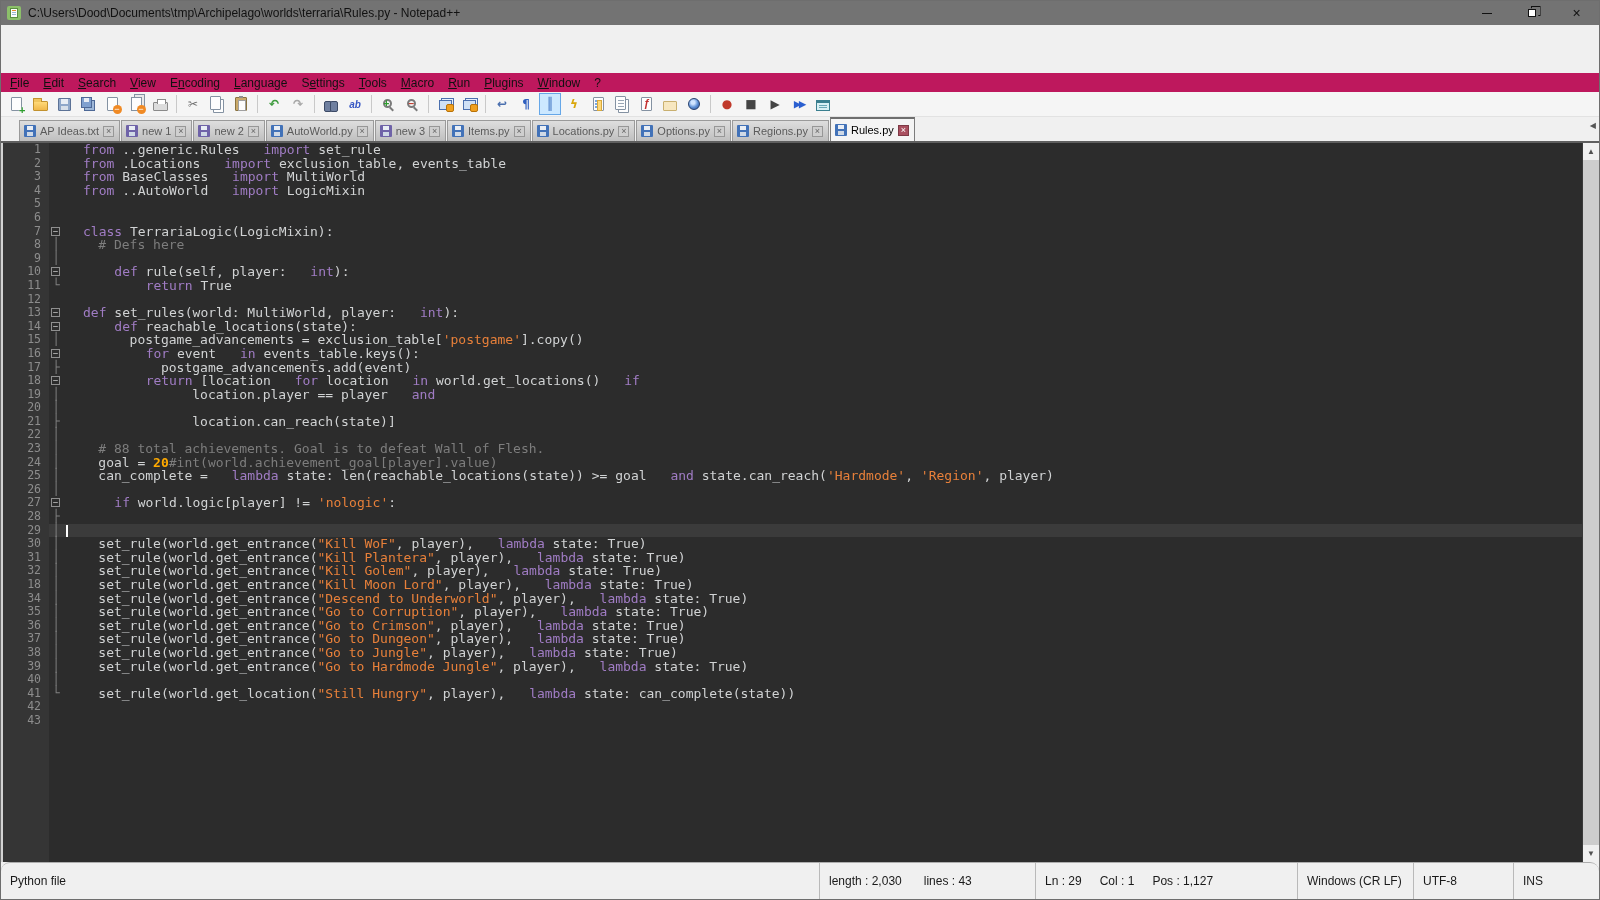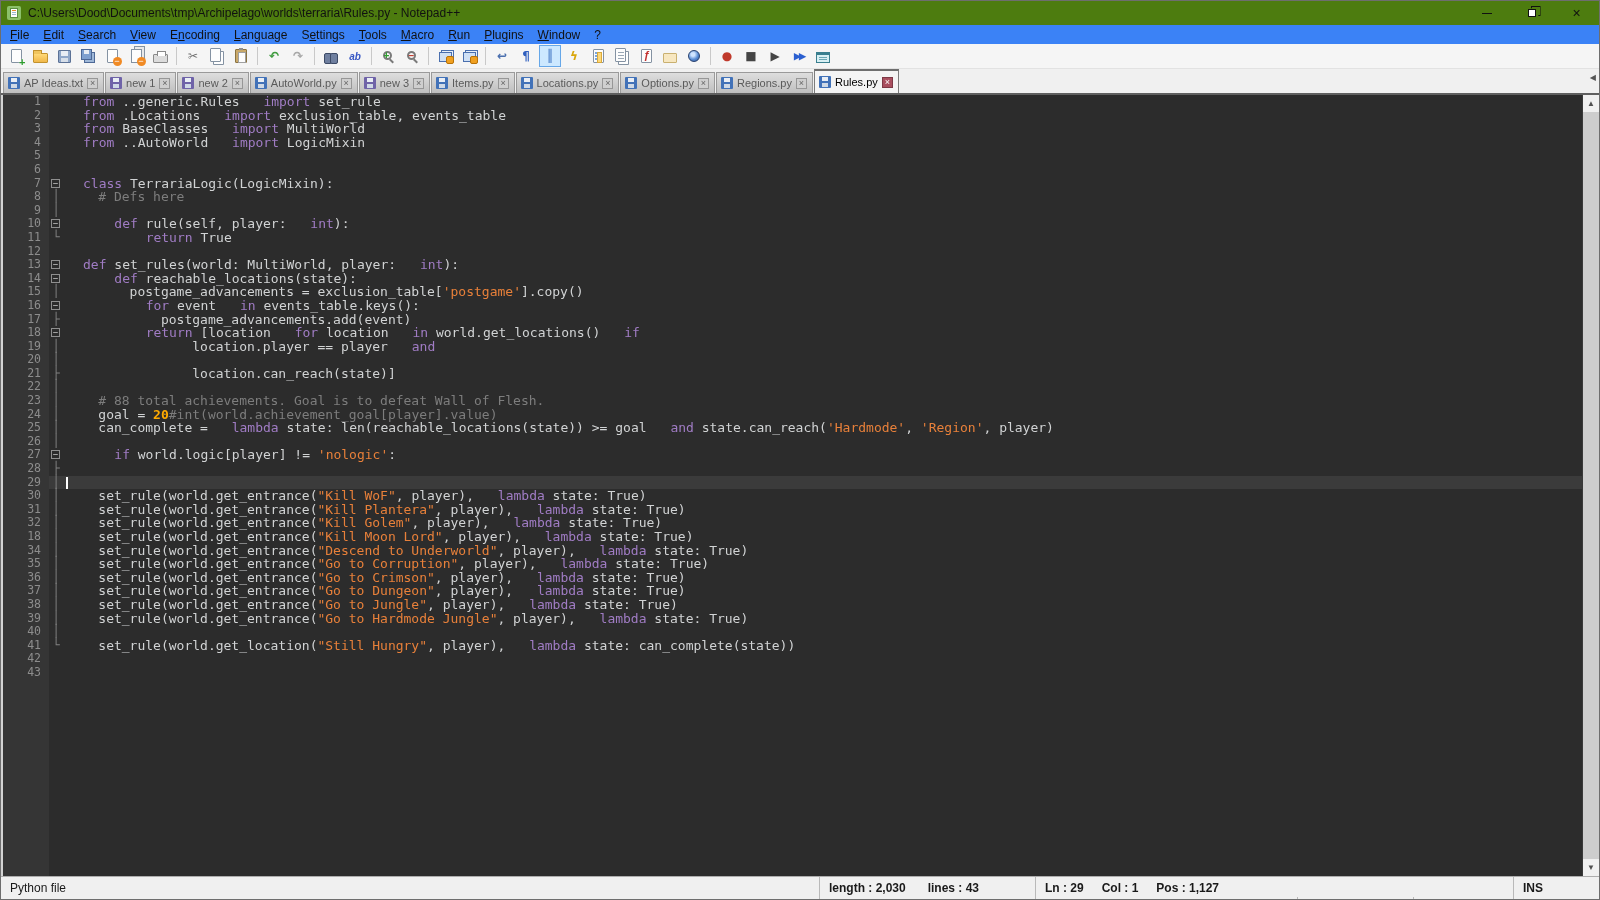--- a/index.html
+++ b/index.html
@@ -1,35 +1,35 @@
 <!DOCTYPE html>
 <html><head>
 <meta charset="utf-8">
 <style>
   html,body{margin:0;padding:0;background:#666;}
   *{box-sizing:border-box;}
   .window{width:1600px;height:900px;background:#f0f0f0;border:1px solid #6e6e6e;
     display:flex;flex-direction:column;font-family:"Liberation Sans",sans-serif;overflow:hidden;}
 
   
-  .titlebar{height:24px;background:#4d7c0f;display:flex;align-items:center;flex:0 0 auto;}
+  .titlebar{height:24px;background:#737373;display:flex;align-items:center;flex:0 0 auto;}
   .app-icon{width:16px;height:16px;margin:0 6px 0 5px;position:relative;flex:0 0 auto;}
   .app-icon .frame{position:absolute;inset:1px;background:#8cc06a;border-radius:2px;}
   .app-icon .paper{position:absolute;left:4px;top:3px;width:8px;height:10px;background:#fdfdfd;border:1px solid #5b8f3f;}
   .app-icon .pen{position:absolute;left:6px;top:5px;width:4px;height:1px;background:#e98a2b;box-shadow:0 2px 0 #9bb7cf,0 4px 0 #9bb7cf;}
   .title-text{font-size:12px;color:#111;white-space:nowrap;}
   .tb-spacer{flex:1;}
   .winbtn{width:45px;height:24px;display:flex;align-items:center;justify-content:center;color:#111;flex:0 0 auto;}
   .winbtn .min{width:10px;height:1px;background:#111;}
   .winbtn .restore{width:8px;height:8px;border:1px solid #111;position:relative;background:#fff;}
   .winbtn .restore:before{content:"";position:absolute;left:2px;top:-4px;width:8px;height:8px;border:1px solid #111;border-left-width:1px;background:transparent;clip-path:polygon(0 0,100% 0,100% 100%,78% 100%,78% 22%,0 22%);}
   .winbtn .close-x{font-size:14px;line-height:14px;}
 
   
-  .menubar{height:19px;background:#3b82f6;display:flex;align-items:center;padding-left:2px;flex:0 0 auto;}
+  .menubar{height:19px;background:#be185d;display:flex;align-items:center;padding-left:2px;flex:0 0 auto;margin-top:48px;}
   .menu-item{font-size:12px;color:#111;padding:2px 7px;white-space:nowrap;}
   .menu-item u{text-decoration:underline;}
 
   
   .toolbar{height:25px;background:#f5f5f5;display:flex;align-items:center;padding-left:3px;flex:0 0 auto;border-bottom:1px solid #e2e2e2;}
   .tb{width:22px;height:22px;border:1px solid transparent;background:transparent;display:flex;align-items:center;justify-content:center;padding:0;margin:0 1px;position:relative;}
   .tb.pressed{background:#cce8ff;border:1px solid #66a7e8;}
   .tb-sep{width:1px;height:18px;background:#c9c9c9;margin:0 4px;}
   .gl{font-size:12px;line-height:12px;font-family:"DejaVu Sans",sans-serif;}
   .gl.bold{font-weight:bold;}
@@ -68,21 +68,21 @@
   .i-doclist{box-shadow:3px 3px 0 -1px #fff,3px 3px 0 0 #8492a2;margin:-3px 0 0 -3px;}
   .i-doclist:before{content:"";position:absolute;left:2px;top:3px;width:6px;height:7px;background:repeating-linear-gradient(#9aa7b5 0 1px,#fdfdfd 1px 3px);}
   .i-funclist:after{content:"ƒ";position:absolute;left:2px;top:-1px;color:#c23030;font-weight:bold;font-size:11px;font-style:italic;}
   .i-eye{width:12px;height:12px;border-radius:50%;background:radial-gradient(circle at 40% 35%,#cfe4ff 0 20%,#5c8fd6 55%,#2a4f8f 100%);border:1px solid #27406e;}
   .i-multiplay{font-size:9px;font-weight:bold;letter-spacing:-2px;}
   .i-savemacro{width:14px;height:11px;background:#d8f0f4;border:1px solid #3a7f8f;position:relative;margin-top:2px;}
   .i-savemacro:before{content:"";position:absolute;left:0;top:0;width:12px;height:2px;background:#3a7f8f;}
   .i-savemacro:after{content:"";position:absolute;left:2px;top:4px;width:8px;height:1px;background:#6aa7b5;box-shadow:0 2px 0 #6aa7b5;}
 
   
-  .tabbar{height:26px;background:#f0f0f0;display:flex;align-items:flex-end;padding-left:2px;flex:0 0 auto;border-bottom:2px solid #5f5f5f;position:relative;}
+  .tabbar{height:26px;background:#f0f0f0;display:flex;align-items:flex-end;padding-left:18px;flex:0 0 auto;border-bottom:2px solid #5f5f5f;position:relative;}
   .tab{height:21px;display:flex;align-items:center;gap:4px;padding:0 5px 0 4px;margin-right:1px;
     background:linear-gradient(#dedede,#bfbfbf);border:1px solid #9a9a9a;border-bottom:none;
     font-size:11px;color:#5a5a5a;white-space:nowrap;}
   .tab.active{height:24px;background:#f4f4f4;color:#000;border-color:#7c7c7c;border-top:2px solid #6e6e6e;}
   .floppy{width:12px;height:12px;background:#4272b8;border-radius:1px;position:relative;flex:0 0 auto;}
   .floppy:before{content:"";position:absolute;left:3px;top:1px;width:6px;height:4px;background:#e9eef5;}
   .floppy:after{content:"";position:absolute;left:3px;bottom:1px;width:6px;height:4px;background:#cfd9e6;}
   .floppy.new{background:#6f63a8;}
   .tab-close{width:11px;height:11px;background:#cfcfcf;border:1px solid #979797;color:#666;
     font-size:9px;line-height:9px;text-align:center;flex:0 0 auto;}
@@ -104,24 +104,24 @@
   .tk-d{color:#d1d3d4;} .tk-k{color:#a07cc4;margin-left:16px;} .tk-s{color:#e8803a;} .tk-c{color:#7d7d7d;} .tk-n{color:#ffaa00;font-weight:bold;}
   .caret{position:absolute;left:3px;top:1px;width:2px;height:12px;background:#ffffff;}
 
   
   .vscroll{width:17px;flex:0 0 auto;background:#f0f0f0;display:flex;flex-direction:column;border-left:1px solid #3a3a3a;}
   .sb-btn{height:17px;display:flex;align-items:center;justify-content:center;color:#505050;font-size:8px;flex:0 0 auto;background:#f0f0f0;}
   .sb-track{flex:1;position:relative;}
   .sb-thumb{position:absolute;left:0;right:0;top:0;bottom:0;background:#cdcdcd;}
 
   
-  .statusbar{height:23px;background:#f0f0f0;border-top:1px solid #adadad;display:flex;align-items:flex-start;
-    font-size:12px;color:#1a1a1a;flex:0 0 auto;}
+  .statusbar{height:37px;background:#f0f0f0;border-top:1px solid #adadad;display:flex;align-items:flex-end;
+    font-size:12px;color:#1a1a1a;flex:0 0 auto;border-radius:9px;}
   .st{padding:0 9px;white-space:nowrap;overflow:hidden;display:flex;gap:22px;align-items:center;height:100%;}
-  .st + .st{border-left:1px solid #b9b9b9;font-weight:bold;}
+  .st + .st{border-left:1px solid #b9b9b9;}
   .st-doctype{flex:1;}
   .st-size{width:216px;flex:0 0 auto;}
   .st-caret{width:262px;flex:0 0 auto;gap:18px;}
   .st-eol{width:116px;flex:0 0 auto;margin-top:20px;}
   .st-enc{width:100px;flex:0 0 auto;margin-top:20px;}
   .st-ins{width:86px;flex:0 0 auto;justify-content:flex-start;}
 </style>
 </head>
 <body>
 

